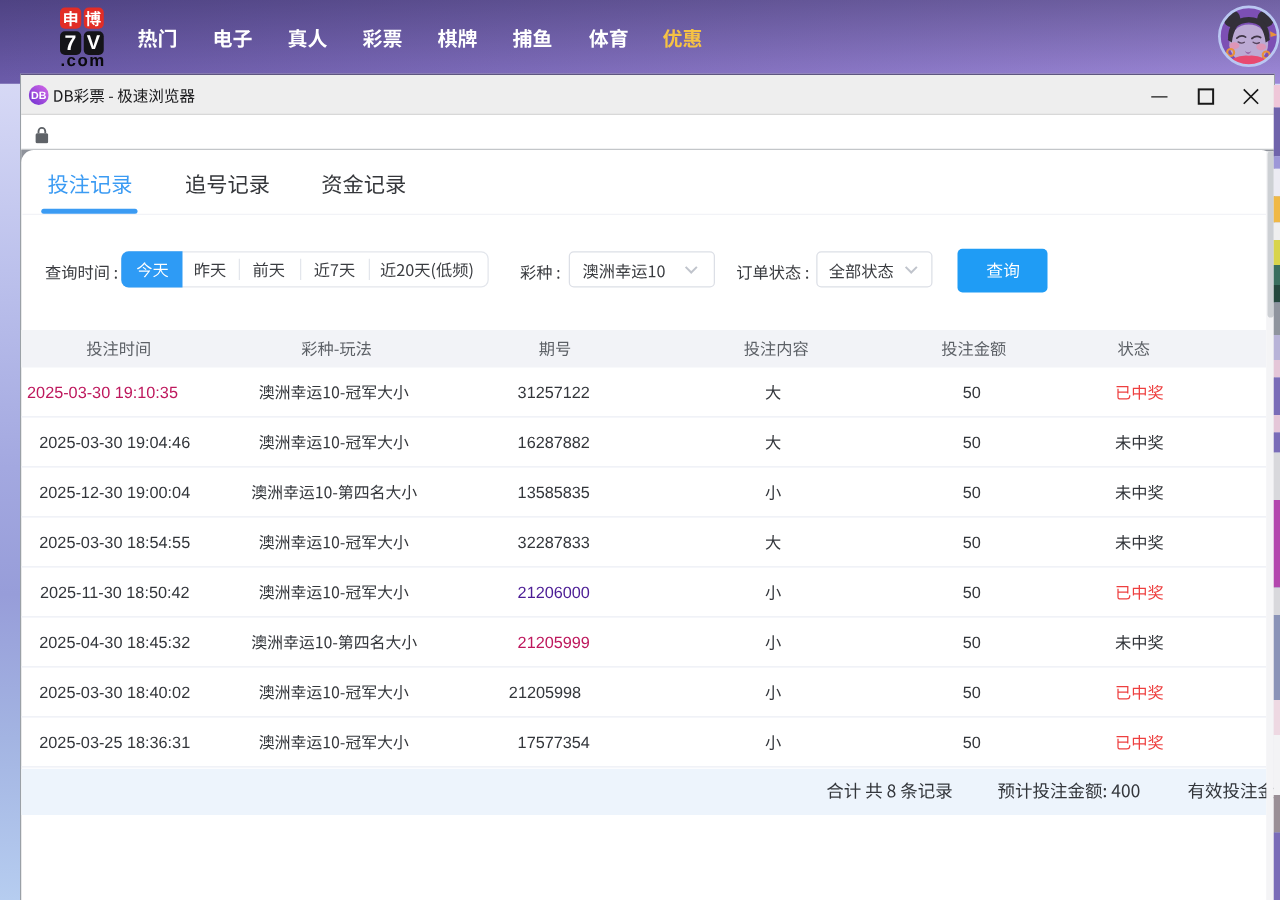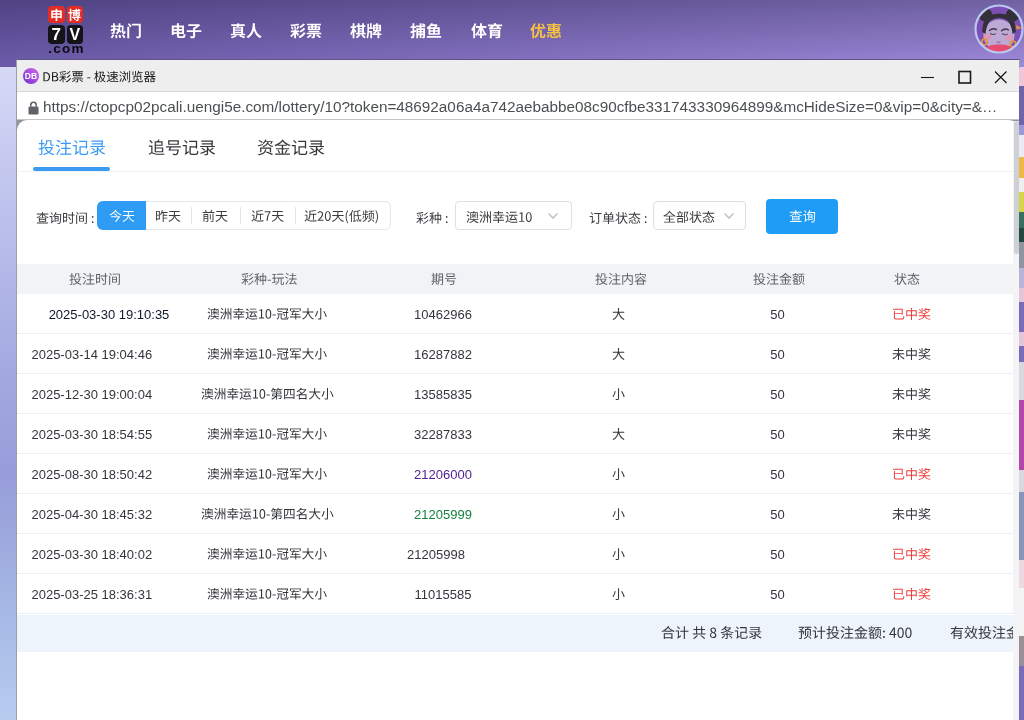--- a/index.html
+++ b/index.html
@@ -247,21 +247,20 @@
 <svg width="110" height="20" viewBox="0 0 110 20" style="position:absolute;left:914px;top:67px" fill="none" stroke="#191919" stroke-width="1.1">
 <path d="M7 10.5 H20"></path>
 <rect x="45" y="4.5" width="11.5" height="11.5" stroke-width="1.6"></rect>
 <path d="M81 4.5 L92.5 16 M92.5 4.5 L81 16" stroke-width="1.3"></path>
 </svg>
 <div style="position:absolute;left:17.0px;top:92.0px;width:1002.0px;height:28.0px;background:#fff;border-bottom:1px solid #c3c6c9"></div>
 <svg width="11" height="14" viewBox="0 0 11 14" style="position:absolute;left:28px;top:101px">
 <rect x="0.5" y="5.5" width="10" height="8" rx="1.2" fill="#5f6368"></rect>
 <path d="M2.8 5.5 V4 a2.7 2.7 0 0 1 5.4 0 V5.5" fill="none" stroke="#5f6368" stroke-width="1.5"></path>
     </svg>
-<div style="position:absolute;left:43.0px;top:107.0px;transform:translateY(-50%);font:400 15.3px 'Liberation Sans',sans-serif;color:#4c4f52;white-space:pre;letter-spacing:normal">https://ctopcp02pcali.uengi5e.com/lottery/10?token=48692a06a4a742aebabbe08c90cfbe331743330964899&amp;mcHideSize=0&amp;vip=0&amp;city=&amp;…</div>
 <div style="position:absolute;left:17.0px;top:120.0px;width:1002.0px;height:600.0px;background:#8f939b"></div>
 <div style="position:absolute;left:17.0px;top:120.0px;width:1002.0px;height:600.0px;background:#fff;border-radius:10px 10px 0 0"></div>
 <div style="position:absolute;left:37.9px;top:136.8px">
       <svg width="68.0" height="22.1" viewBox="0 0 4000 1300" style="overflow:visible;display:block">
         <g fill="#3b9bf3" transform="translate(0,990) scale(1,-1)">
           <use href="#gr6295" x="0"></use>
           <use href="#gr6ce8" x="1000"></use>
           <use href="#gr8bb0" x="2000"></use>
           <use href="#gr5f55" x="3000"></use>
         </g>
@@ -463,58 +462,58 @@
     </div>
 <div style="position:absolute;left:893.6px;top:271.0px">
       <svg width="26.0" height="16.9" viewBox="0 0 2000 1300" style="overflow:visible;display:block">
         <g fill="#5c6066" transform="translate(0,990) scale(1,-1)">
           <use href="#gr72b6" x="0"></use>
           <use href="#gr6001" x="1000"></use>
         </g>
       </svg>
     </div>
 <div style="position:absolute;left:17.0px;top:333.0px;width:996.0px;height:1.0px;background:#ebeef5"></div>
-<div style="position:absolute;left:109px;top:314.0px;transform:translate(-50%,-50%);font:400 13.0px 'Liberation Sans',sans-serif;color:#0f172a;white-space:pre;letter-spacing:normal">2025-03-30 19:10:35</div>
+<div style="position:absolute;left:82px;top:314.0px;transform:translate(-50%,-50%);font:400 13.0px 'Liberation Sans',sans-serif;color:#be185d;white-space:pre;letter-spacing:normal">2025-03-30 19:10:35</div>
 <div style="position:absolute;left:206.9px;top:306.2px">
       <svg width="120.1" height="16.5" viewBox="0 0 9457 1300" style="overflow:visible;display:block">
         <g fill="#33363b" transform="translate(0,990) scale(1,-1)">
           <use href="#gr6fb3" x="0"></use>
           <use href="#gr6d32" x="1000"></use>
           <use href="#gr5e78" x="2000"></use>
           <use href="#gr8fd0" x="3000"></use>
           <use href="#gr31" x="4000"></use>
           <use href="#gr30" x="4555"></use>
           <use href="#gr2d" x="5110"></use>
           <use href="#gr51a0" x="5457"></use>
           <use href="#gr519b" x="6457"></use>
           <use href="#gr5927" x="7457"></use>
           <use href="#gr5c0f" x="8457"></use>
         </g>
       </svg>
     </div>
-<div style="position:absolute;left:443.0px;top:314.0px;transform:translate(-50%,-50%);font:400 13.0px 'Liberation Sans',sans-serif;color:#33363b;white-space:pre;letter-spacing:normal">10462966</div>
+<div style="position:absolute;left:443.0px;top:314.0px;transform:translate(-50%,-50%);font:400 13.0px 'Liberation Sans',sans-serif;color:#33363b;white-space:pre;letter-spacing:normal">31257122</div>
 <div style="position:absolute;left:611.5px;top:306.0px">
       <svg width="13.0" height="16.9" viewBox="0 0 1000 1300" style="overflow:visible;display:block">
         <g fill="#33363b" transform="translate(0,990) scale(1,-1)">
           <use href="#gr5927" x="0"></use>
         </g>
       </svg>
     </div>
 <div style="position:absolute;left:777.5px;top:314.0px;transform:translate(-50%,-50%);font:400 13.0px 'Liberation Sans',sans-serif;color:#33363b;white-space:pre;letter-spacing:normal">50</div>
 <div style="position:absolute;left:891.5px;top:306.0px">
       <svg width="39.0" height="16.9" viewBox="0 0 3000 1300" style="overflow:visible;display:block">
         <g fill="#ee3f3f" transform="translate(0,990) scale(1,-1)">
           <use href="#gr5df2" x="0"></use>
           <use href="#gr4e2d" x="1000"></use>
           <use href="#gr5956" x="2000"></use>
         </g>
       </svg>
     </div>
 <div style="position:absolute;left:17.0px;top:373.0px;width:996.0px;height:1.0px;background:#ebeef5"></div>
-<div style="position:absolute;left:91.8px;top:354.0px;transform:translate(-50%,-50%);font:400 13.0px 'Liberation Sans',sans-serif;color:#33363b;white-space:pre;letter-spacing:normal">2025-03-14 19:04:46</div>
+<div style="position:absolute;left:91.8px;top:354.0px;transform:translate(-50%,-50%);font:400 13.0px 'Liberation Sans',sans-serif;color:#33363b;white-space:pre;letter-spacing:normal">2025-03-30 19:04:46</div>
 <div style="position:absolute;left:206.9px;top:346.2px">
       <svg width="120.1" height="16.5" viewBox="0 0 9457 1300" style="overflow:visible;display:block">
         <g fill="#33363b" transform="translate(0,990) scale(1,-1)">
           <use href="#gr6fb3" x="0"></use>
           <use href="#gr6d32" x="1000"></use>
           <use href="#gr5e78" x="2000"></use>
           <use href="#gr8fd0" x="3000"></use>
           <use href="#gr31" x="4000"></use>
           <use href="#gr30" x="4555"></use>
           <use href="#gr2d" x="5110"></use>
@@ -612,21 +611,21 @@
 <div style="position:absolute;left:891.5px;top:426.0px">
       <svg width="39.0" height="16.9" viewBox="0 0 3000 1300" style="overflow:visible;display:block">
         <g fill="#33363b" transform="translate(0,990) scale(1,-1)">
           <use href="#gr672a" x="0"></use>
           <use href="#gr4e2d" x="1000"></use>
           <use href="#gr5956" x="2000"></use>
         </g>
       </svg>
     </div>
 <div style="position:absolute;left:17.0px;top:493.0px;width:996.0px;height:1.0px;background:#ebeef5"></div>
-<div style="position:absolute;left:91.8px;top:474.0px;transform:translate(-50%,-50%);font:400 13.0px 'Liberation Sans',sans-serif;color:#33363b;white-space:pre;letter-spacing:normal">2025-08-30 18:50:42</div>
+<div style="position:absolute;left:91.8px;top:474.0px;transform:translate(-50%,-50%);font:400 13.0px 'Liberation Sans',sans-serif;color:#33363b;white-space:pre;letter-spacing:normal">2025-11-30 18:50:42</div>
 <div style="position:absolute;left:206.9px;top:466.2px">
       <svg width="120.1" height="16.5" viewBox="0 0 9457 1300" style="overflow:visible;display:block">
         <g fill="#33363b" transform="translate(0,990) scale(1,-1)">
           <use href="#gr6fb3" x="0"></use>
           <use href="#gr6d32" x="1000"></use>
           <use href="#gr5e78" x="2000"></use>
           <use href="#gr8fd0" x="3000"></use>
           <use href="#gr31" x="4000"></use>
           <use href="#gr30" x="4555"></use>
           <use href="#gr2d" x="5110"></use>
@@ -668,21 +667,21 @@
           <use href="#gr30" x="4555"></use>
           <use href="#gr2d" x="5110"></use>
           <use href="#gr7b2c" x="5457"></use>
           <use href="#gr56db" x="6457"></use>
           <use href="#gr540d" x="7457"></use>
           <use href="#gr5927" x="8457"></use>
           <use href="#gr5c0f" x="9457"></use>
         </g>
       </svg>
     </div>
-<div style="position:absolute;left:443.0px;top:514.0px;transform:translate(-50%,-50%);font:400 13.0px 'Liberation Sans',sans-serif;color:#15803d;white-space:pre;letter-spacing:normal">21205999</div>
+<div style="position:absolute;left:443.0px;top:514.0px;transform:translate(-50%,-50%);font:400 13.0px 'Liberation Sans',sans-serif;color:#be185d;white-space:pre;letter-spacing:normal">21205999</div>
 <div style="position:absolute;left:611.5px;top:506.0px">
       <svg width="13.0" height="16.9" viewBox="0 0 1000 1300" style="overflow:visible;display:block">
         <g fill="#33363b" transform="translate(0,990) scale(1,-1)">
           <use href="#gr5c0f" x="0"></use>
         </g>
       </svg>
     </div>
 <div style="position:absolute;left:777.5px;top:514.0px;transform:translate(-50%,-50%);font:400 13.0px 'Liberation Sans',sans-serif;color:#33363b;white-space:pre;letter-spacing:normal">50</div>
 <div style="position:absolute;left:891.5px;top:506.0px">
       <svg width="39.0" height="16.9" viewBox="0 0 3000 1300" style="overflow:visible;display:block">
@@ -742,21 +741,21 @@
           <use href="#gr31" x="4000"></use>
           <use href="#gr30" x="4555"></use>
           <use href="#gr2d" x="5110"></use>
           <use href="#gr51a0" x="5457"></use>
           <use href="#gr519b" x="6457"></use>
           <use href="#gr5927" x="7457"></use>
           <use href="#gr5c0f" x="8457"></use>
         </g>
       </svg>
     </div>
-<div style="position:absolute;left:443.0px;top:594.0px;transform:translate(-50%,-50%);font:400 13.0px 'Liberation Sans',sans-serif;color:#33363b;white-space:pre;letter-spacing:normal">11015585</div>
+<div style="position:absolute;left:443.0px;top:594.0px;transform:translate(-50%,-50%);font:400 13.0px 'Liberation Sans',sans-serif;color:#33363b;white-space:pre;letter-spacing:normal">17577354</div>
 <div style="position:absolute;left:611.5px;top:586.0px">
       <svg width="13.0" height="16.9" viewBox="0 0 1000 1300" style="overflow:visible;display:block">
         <g fill="#33363b" transform="translate(0,990) scale(1,-1)">
           <use href="#gr5c0f" x="0"></use>
         </g>
       </svg>
     </div>
 <div style="position:absolute;left:777.5px;top:594.0px;transform:translate(-50%,-50%);font:400 13.0px 'Liberation Sans',sans-serif;color:#33363b;white-space:pre;letter-spacing:normal">50</div>
 <div style="position:absolute;left:891.5px;top:586.0px">
       <svg width="39.0" height="16.9" viewBox="0 0 3000 1300" style="overflow:visible;display:block">

